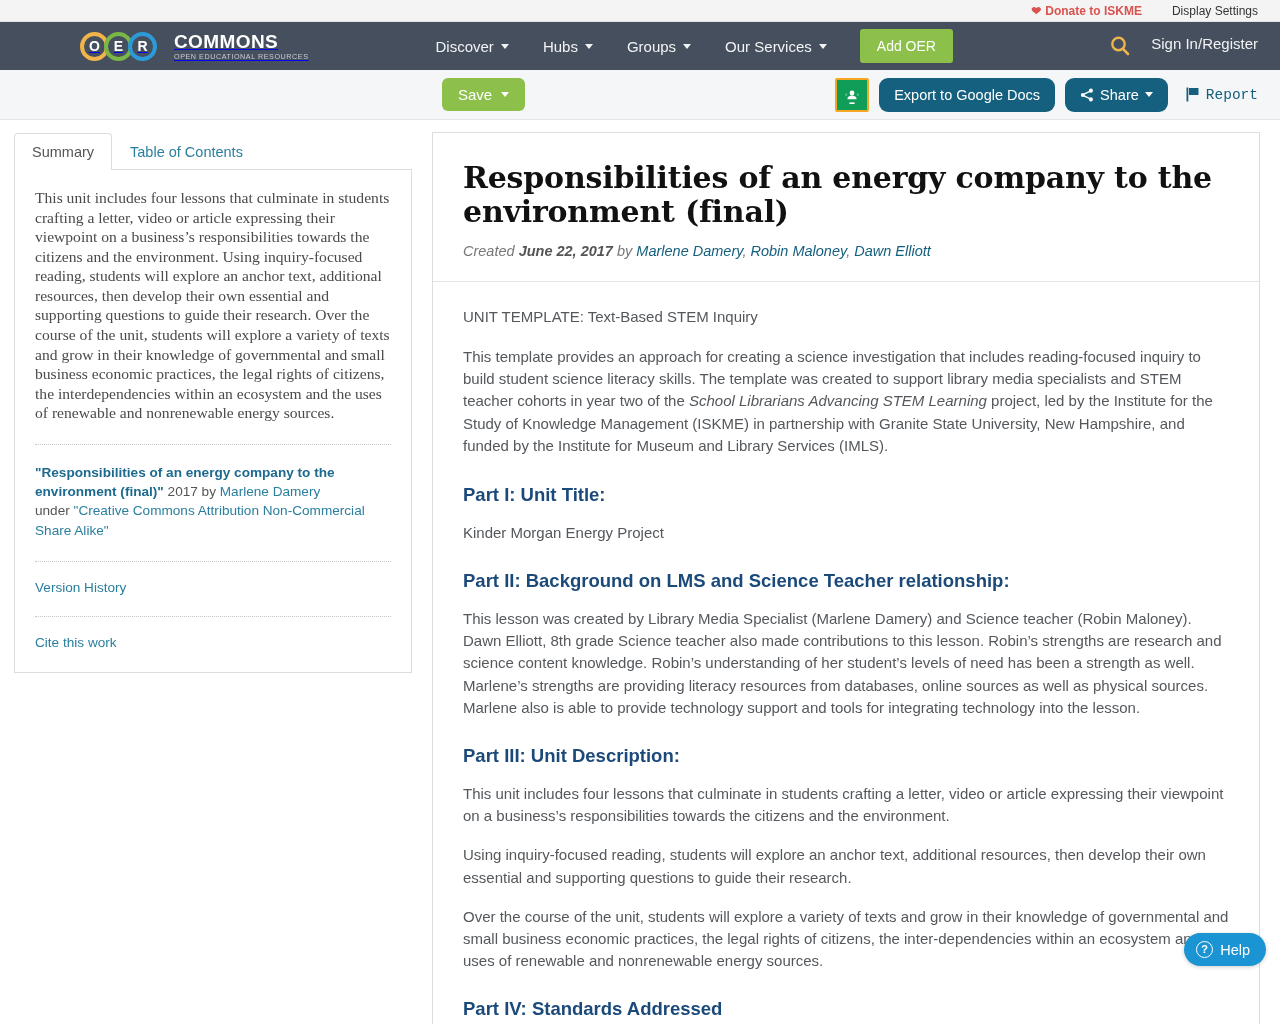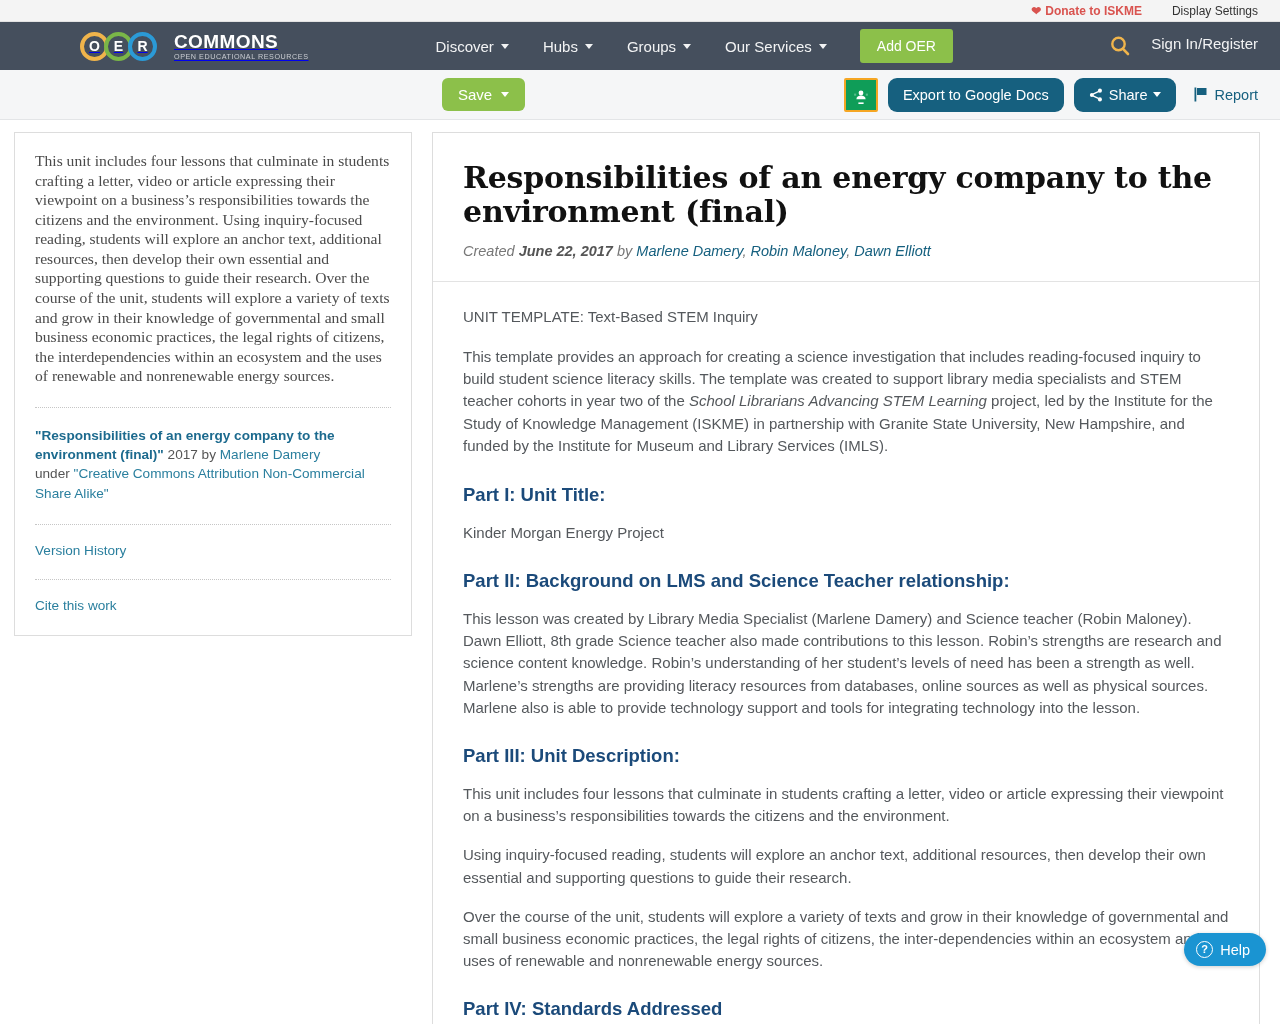--- a/index.html
+++ b/index.html
@@ -126,20 +126,21 @@
   }
   .blue-btn {
     background: #16607f; color: #fff; border: none; border-radius: 9px;
     padding: 9px 15px; font-size: 14.5px; cursor: pointer;
     display: flex; align-items: center; gap: 6px; font-family: inherit;
   }
   .report-link {
     color: #16607f; font-size: 14.5px; text-decoration: none;
     display: flex; align-items: center; gap: 6px; margin-left: 8px;
     cursor: pointer;
+    font-family: Liberation Mono, monospace;
   }
 
   
   .page-body { display: flex; padding: 12px 20px 0 14px; }
 
   
   .sidebar { width: 398px; flex: none; }
   .tabs { display: flex; }
   .tab {
     padding: 10px 17px; font-size: 14.5px; cursor: pointer;
@@ -306,20 +307,24 @@
         <path d="M3 1h9.5v7H3z" fill="#16607f"></path>
       </svg>
       <span>Report</span>
     </a>
   </div>
 </div>
 
 <div class="page-body">
 
   <div class="sidebar">
+    <div class="tabs">
+      <div class="tab active">Summary</div>
+      <div class="tab inactive">Table of Contents</div>
+    </div>
     <div class="sidebar-card">
       <p class="summary-text">This unit includes four lessons that culminate in students crafting a letter, video or article expressing their viewpoint on a business’s responsibilities towards the citizens and the environment. Using inquiry-focused reading, students will explore an anchor text, additional resources, then develop their own essential and supporting questions to guide their research. Over the course of the unit, students will explore a variety of texts and grow in their knowledge of governmental and small business economic practices, the legal rights of citizens, the interdependencies within an ecosystem and the uses of renewable and nonrenewable energy sources.</p>
 
       <hr class="dotted-sep">
 
       <div class="attribution">
         <span class="attr-title">"Responsibilities of an energy company to the environment (final)"</span>
         <span>2017</span>
         <span>by</span>
         <a class="attr-link" href="#">Marlene Damery</a><br>

